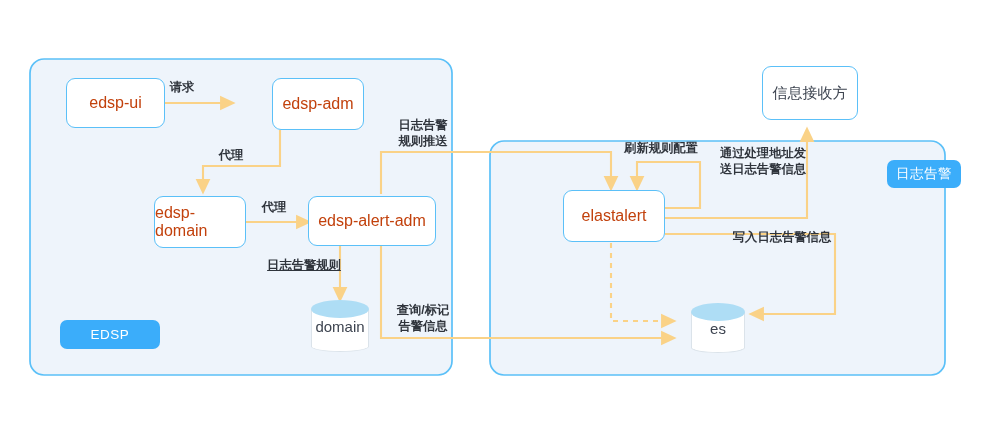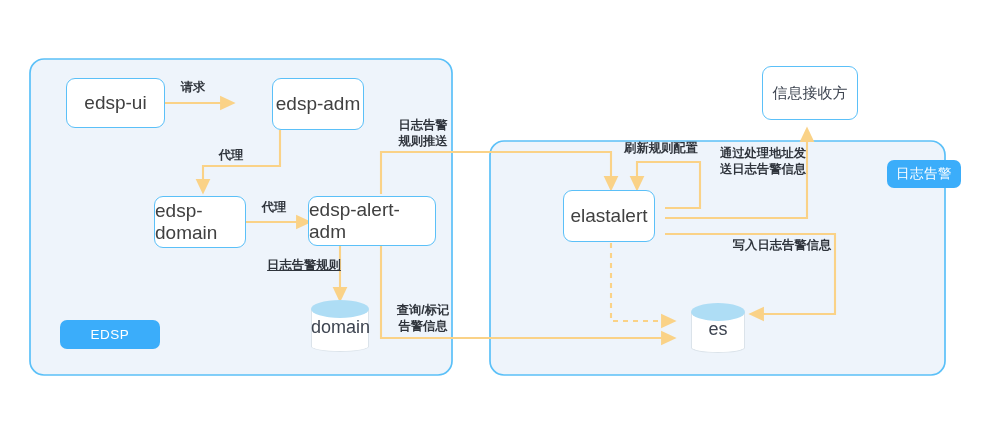--- a/index.html
+++ b/index.html
@@ -14,22 +14,22 @@
   #diagram{position:absolute;left:0;top:0;width:1000px;height:445px;}
   .svg-layer{position:absolute;left:0;top:0;width:1000px;height:445px;}
 
   
   .node{
     position:absolute;
     background:#ffffff;
     border:1.6px solid #5BC0F8;
     border-radius:9px;
     display:flex;align-items:center;justify-content:center;
-    color:#404040;
-    font-size:19px;
+    color:#c2410c;
+    font-size:16px;
     box-sizing:border-box;
     z-index:6;
   }
   .node.cn{font-size:15px;color:#3d4450;}
 
   
   .badge{
     position:absolute;
     background:#3BADFA;
     color:#ffffff;
@@ -53,21 +53,21 @@
   }
   .cyl .top{
     position:absolute;left:0;top:0;width:100%;height:18px;
     background:#AEDDF5;
     border-radius:50%;
   }
   .cyl .cap-label{
     position:absolute;left:0;right:0;top:50%;
     transform:translateY(-45%);
     text-align:center;
-    font-size:18px;color:#3d4450;
+    font-size:15px;color:#3d4450;
   }
 
   
   .elabel{
     position:absolute;
     color:#2f343c;
     font-size:12.3px;
     line-height:15.5px;
     font-weight:bold;
     text-align:center;
@@ -124,21 +124,21 @@
   </div>
 
   <div class="node" style="left:154px;top:196px;width:92px;height:52px;justify-content:flex-end;">
     <span>edsp-domain</span>
   </div>
 
   <div class="node" style="left:308px;top:196px;width:128px;height:50px;">
     <span>edsp-alert-adm</span>
   </div>
 
-  <div class="node" style="left:563px;top:190px;width:92px;height:52px;">
+  <div class="node" style="left:563px;top:190px;width:102px;height:52px;">
     <span>elastalert</span>
   </div>
 
   <div class="node cn" style="left:762px;top:66px;width:96px;height:54px;">
     <span>信息接收方</span>
   </div>
 
   <div class="cyl" style="left:311px;top:300px;width:58px;height:52px;">
     <div class="body"></div>
     <div class="top"></div>
@@ -152,35 +152,35 @@
   </div>
 
   <div class="badge" style="left:60px;top:320px;width:100px;height:29px;">
     <span>EDSP</span>
   </div>
 
   <div class="badge" style="left:887px;top:160px;width:74px;height:28px;">
     <span>日志告警</span>
   </div>
 
-  <div class="elabel" style="left:171px;top:80px;width:44px;">请求</div>
+  <div class="elabel" style="left:160px;top:80px;width:44px;">请求</div>
 
   <div class="elabel" style="left:209px;top:148px;width:44px;">代理</div>
 
   <div class="elabel" style="left:252px;top:200px;width:44px;">代理</div>
 
   <div class="elabel" style="left:258px;top:258px;width:92px;text-decoration:underline;">日志告警规则</div>
 
   <div class="elabel" style="left:385px;top:118px;width:76px;">日志告警
 规则推送</div>
 
   <div class="elabel" style="left:385px;top:303px;width:76px;">查询/标记
 告警信息</div>
 
   <div class="elabel" style="left:608px;top:141px;width:106px;">刷新规则配置</div>
 
   <div class="elabel" style="left:714px;top:146px;width:98px;">通过处理地址发
 送日志告警信息</div>
 
-  <div class="elabel" style="left:720px;top:230px;width:124px;margin-top:8px;">写入日志告警信息</div>
+  <div class="elabel" style="left:720px;top:230px;width:124px;">写入日志告警信息</div>
 
 
 </div>
 
 </body></html>

